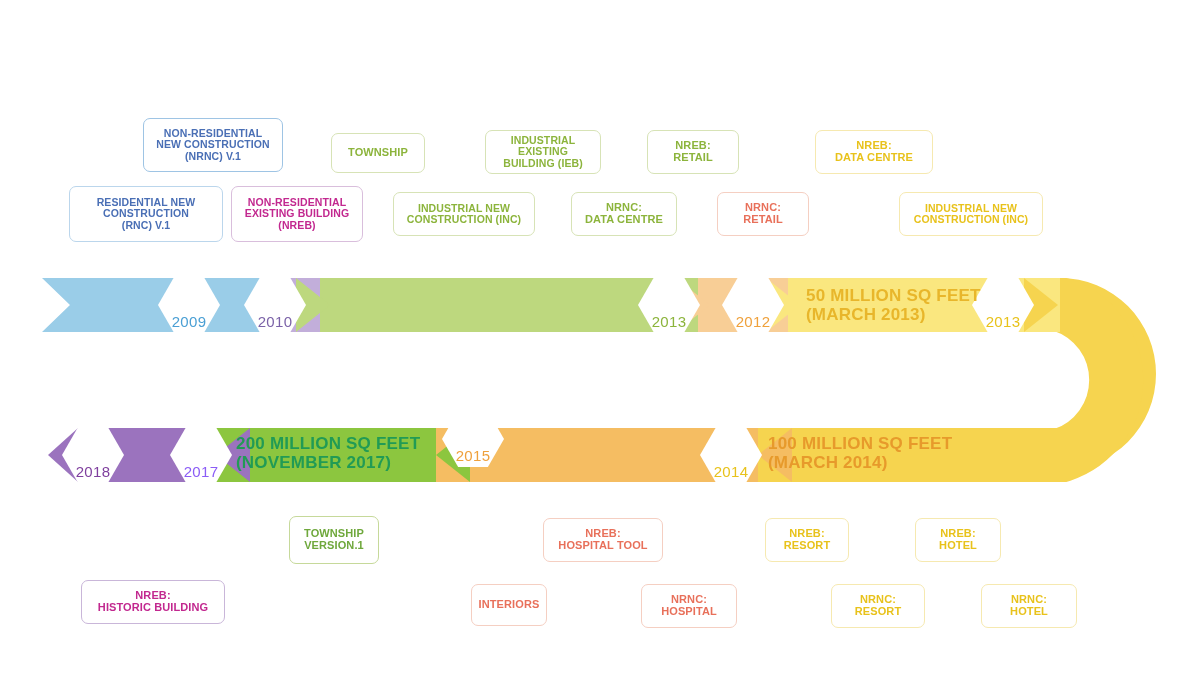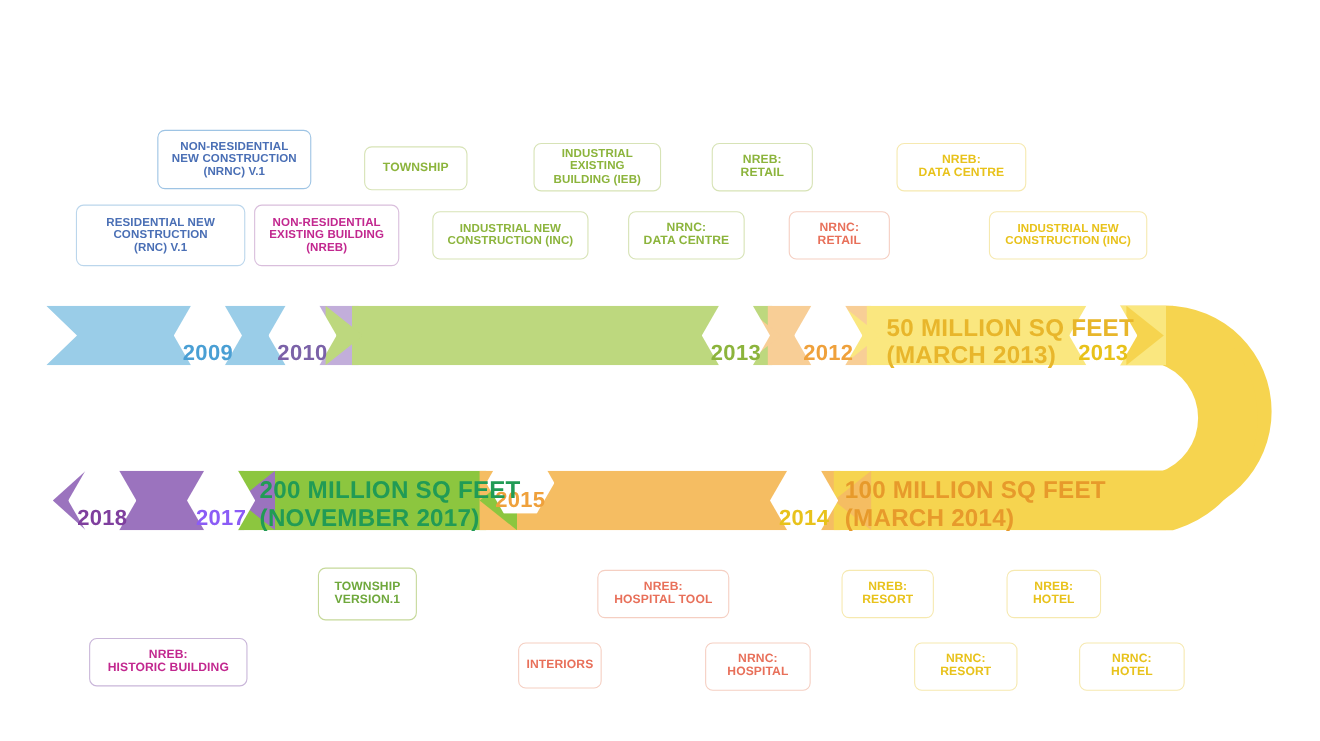--- a/index.html
+++ b/index.html
@@ -17,25 +17,25 @@
   .chip.sm{font-size:10.5px;}
 
   
   #band{position:absolute;left:0;top:0;width:1200px;height:674px;}
 
   
   .hex{position:absolute;width:62px;height:56px;
        display:flex;align-items:center;justify-content:center;}
   .hex .shape{position:absolute;inset:0;background:#fff;
        clip-path:polygon(26% 0%,74% 0%,100% 50%,74% 100%,26% 100%,0% 50%);}
-  .hex .yr{position:relative;font-size:20px;font-weight:bold;
+  .hex .yr{position:relative;font-size:15px;font-weight:normal;
        letter-spacing:.3px;margin-top:32px;}
 
   
-  .ms{position:absolute;font-weight:bold;font-size:22px;line-height:1.12;
+  .ms{position:absolute;font-weight:bold;font-size:17px;line-height:1.12;
       white-space:pre-line;letter-spacing:.2px;}
 </style>
 </head>
 <body>
 
 <div id="stage">
 
   <svg id="band" viewBox="0 0 1200 674" xmlns="http://www.w3.org/2000/svg">
     <defs>
 

